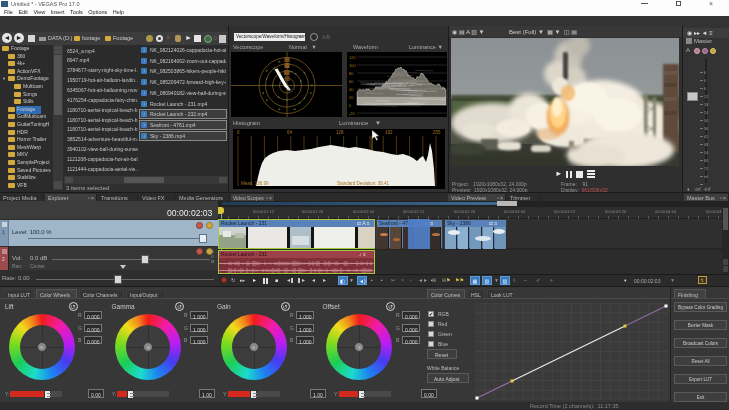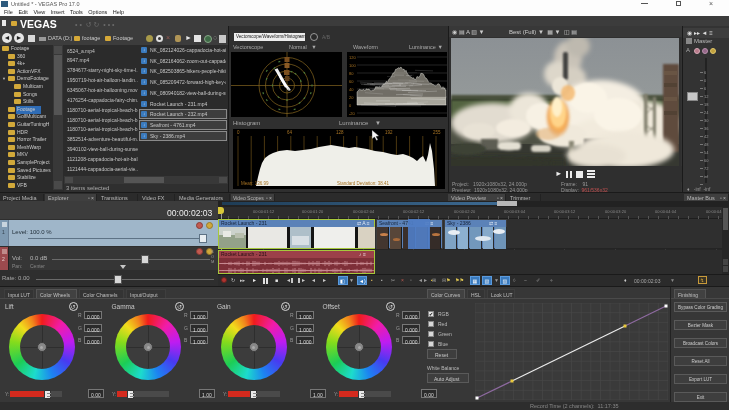--- a/index.html
+++ b/index.html
@@ -13,26 +13,20 @@
  <div class="abs" style="left:11px;top:1px;font-size:5.5px;color:#555;">Untitled * - VEGAS Pro 17.0</div>
  <div class="abs" style="left:641px;top:3px;width:7px;height:1px;background:#555;"></div>
  <div class="abs" style="left:676px;top:1px;width:5px;height:5px;border:1px solid #555;"></div>
  <div class="abs" style="left:709px;top:0px;font-size:7px;color:#555;">×</div>
 </div>
 
 <div class="abs" style="left:0;top:8px;width:729px;height:8px;background:#fdfdfd;">
  <div class="abs" style="left:4px;top:1px;font-size:5.5px;color:#222;word-spacing:4px;">File  Edit  View  Insert  Tools  Options  Help</div>
 </div>
 
-<div class="abs" style="left:0;top:16px;width:729px;height:16px;background:#3c3c3c;">
- <div class="abs" style="left:2px;top:4px;width:4px;height:6px;background:#e8e8e8;"></div>
- <div class="abs" style="left:11px;top:5px;width:6px;height:5px;background:#d6a938;border-radius:1px;"></div>
- <div class="abs" style="left:20px;top:2px;font-size:10.5px;font-weight:bold;color:#fff;letter-spacing:0px;">VEGAS</div>
- <div class="abs" style="left:75px;top:5px;font-size:7px;color:#6a6a6a;">• • &nbsp;↺ ↻ &nbsp;• • •</div>
-</div>
 
 <div class="abs" style="left:0;top:32px;width:228px;height:168px;background:#2b2b2b;">
 
  <div class="abs" style="left:0;top:0;width:228px;height:13px;background:#3c3c3c;">
   <div class="abs" style="left:2px;top:1px;width:10px;height:10px;border-radius:50%;background:#e5e5e5;color:#222;font-size:7px;line-height:10px;text-align:center;">◄</div>
   <div class="abs" style="left:14px;top:1px;width:10px;height:10px;border-radius:50%;background:#e5e5e5;color:#222;font-size:7px;line-height:10px;text-align:center;">►</div>
   <div class="abs" style="left:28px;top:3px;width:7px;height:7px;background:#d8d8d8;"></div>
   <div class="abs" style="left:39px;top:5px;width:7px;height:4px;background:#999;"></div>
   <div class="abs" style="left:48px;top:3px;font-size:5.5px;color:#ccc;">DATA (D:)</div>
   <div class="abs" style="left:74px;top:4px;width:6px;height:5px;background:#d6a938;border-radius:1px;"></div>

